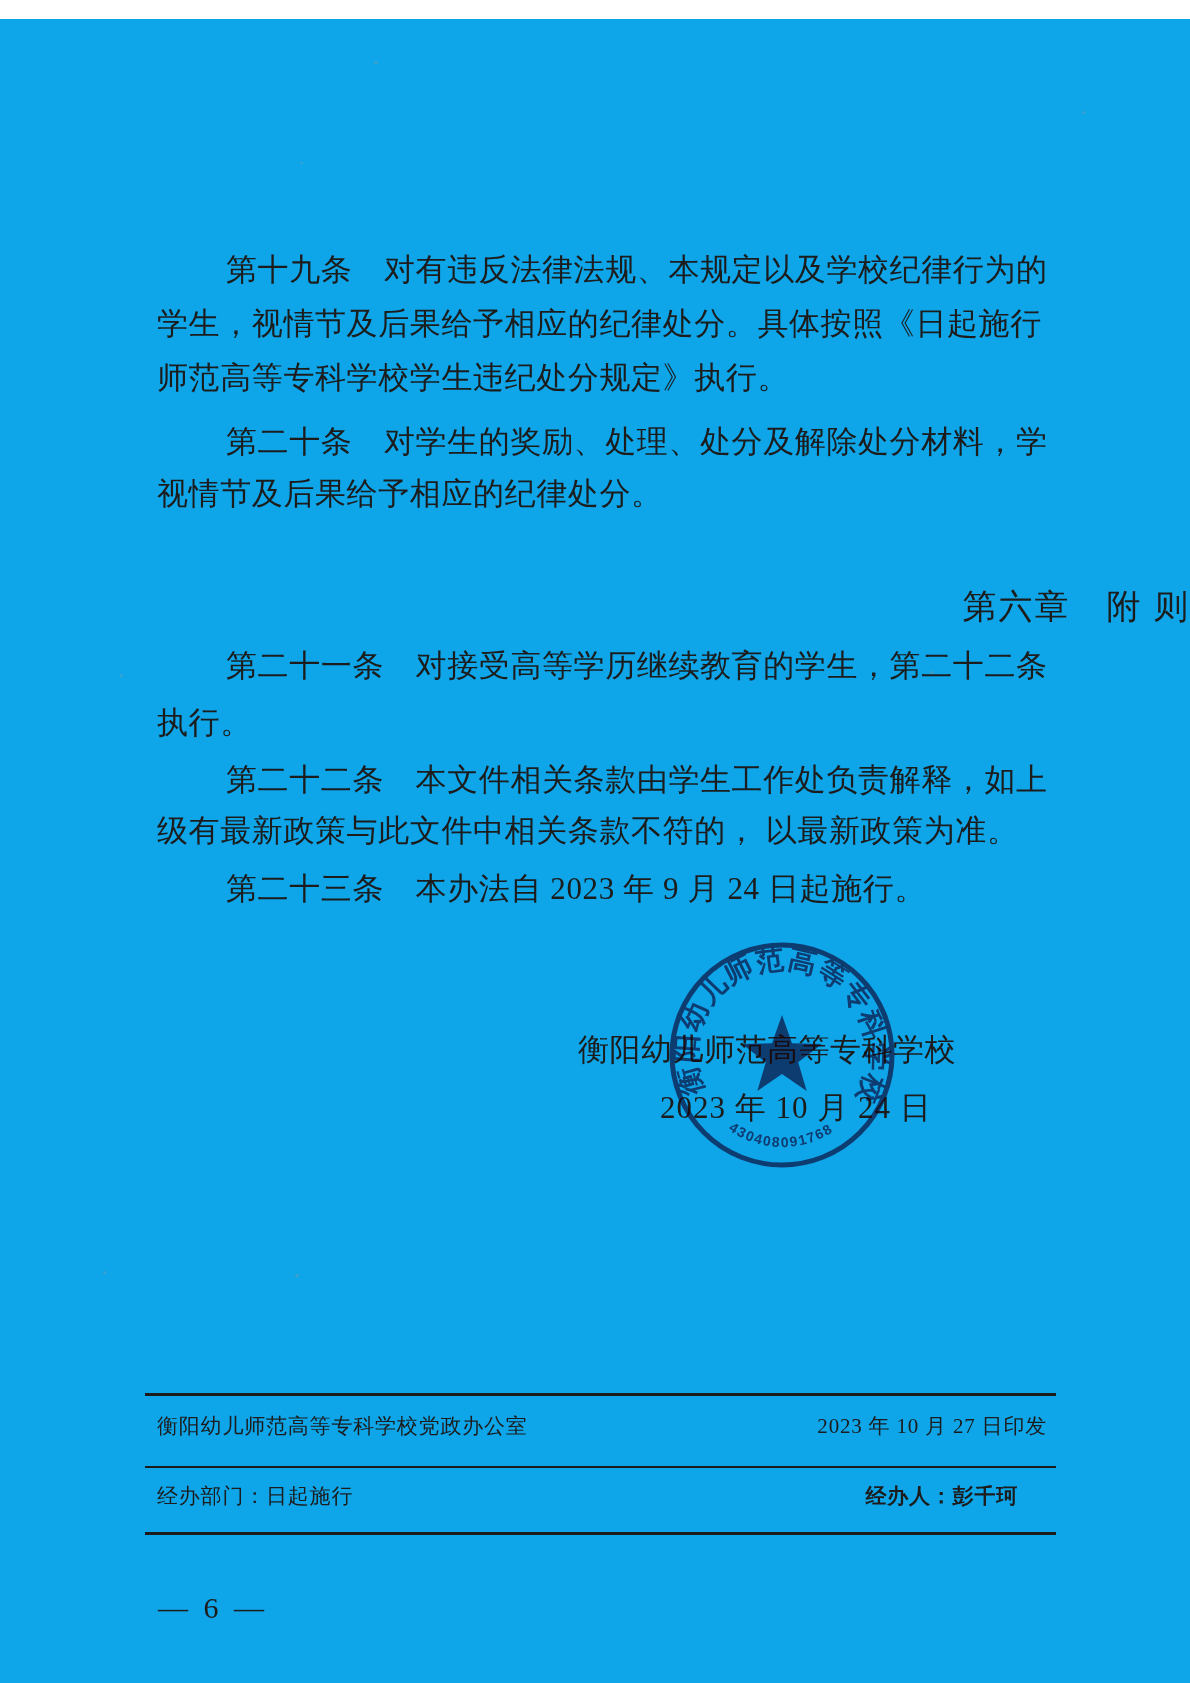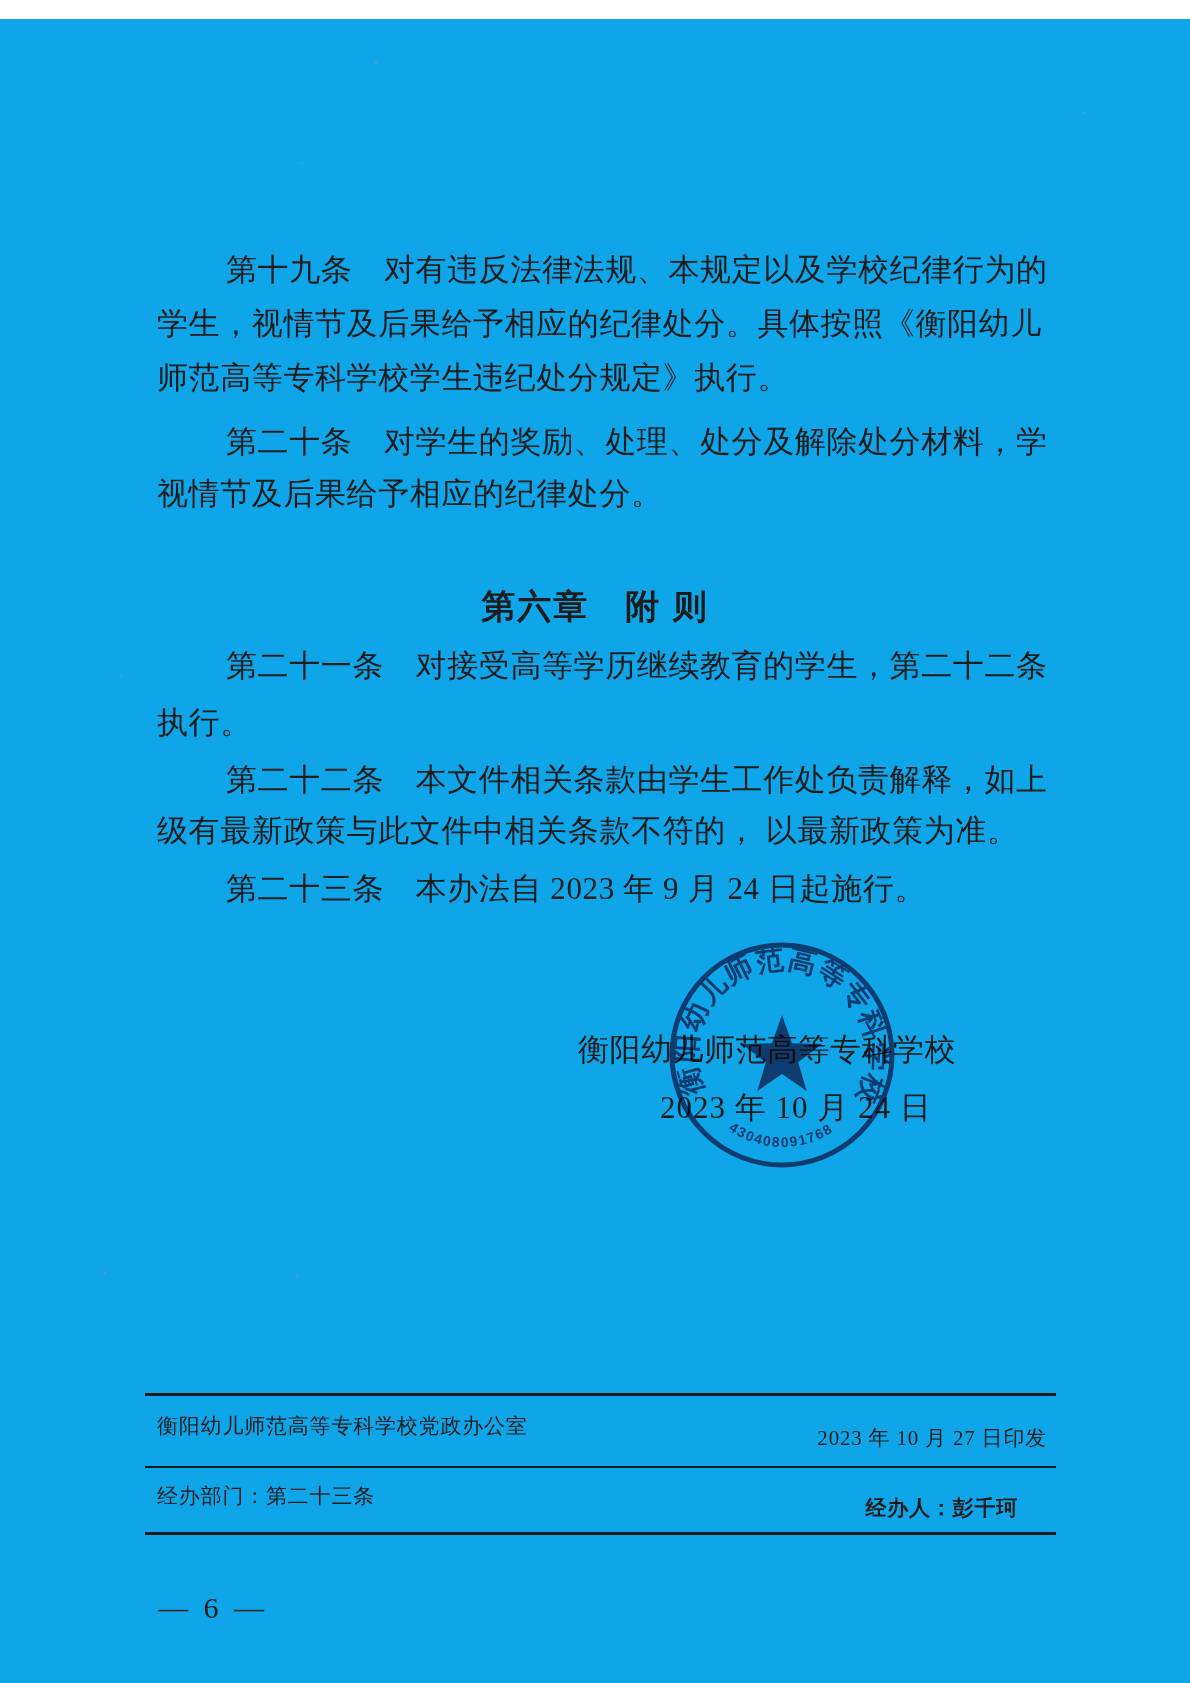--- a/index.html
+++ b/index.html
@@ -17,23 +17,23 @@
     left:157px;
     font-size:31px;
     letter-spacing:0.6px;
     line-height:38px;
     white-space:nowrap;
   }
   .indent{left:226px;}
   .chapter-heading{
     position:absolute;
     left:0;width:100%;
-    text-align:center;
+    text-align:right;
     font-family:"Liberation Sans","DejaVu Sans",sans-serif;
-    font-weight:bold;
+    font-weight:normal;
     font-size:34px;
     letter-spacing:2px;
     white-space:nowrap;
   }
   .sig-org{
     position:absolute;
     left:578px;top:1010px;
     font-size:31px;letter-spacing:0.5px;white-space:nowrap;
   }
   .sig-date{
@@ -58,21 +58,21 @@
   .rule-bottom{top:1513px;height:3px;}
   .footer-row{
     position:absolute;
     left:157px;right:143px;
     font-size:21px;
     letter-spacing:0.8px;
     white-space:nowrap;
   }
   .footer-row-1{top:1393px;}
   .footer-row-2{top:1463px;}
-  .footer-right{position:absolute;right:0;top:12px;}
+  .footer-right{position:absolute;right:0;top:0;}
   .footer-right-2{right:29px;font-weight:bold;}
   .page-number{
     position:absolute;
     left:158px;top:1572px;
     font-size:30px;
     letter-spacing:4px;
     white-space:nowrap;
   }
   .speck{
     position:absolute;
@@ -89,21 +89,21 @@
   <div class="speck" style="left:374px;top:42px;width:4px;height:3px;"></div>
   <div class="speck" style="left:1082px;top:92px;width:3px;height:3px;"></div>
   <div class="speck" style="left:300px;top:143px;width:3px;height:2px;"></div>
   <div class="speck" style="left:1020px;top:648px;width:5px;height:3px;"></div>
   <div class="speck" style="left:930px;top:652px;width:4px;height:3px;"></div>
   <div class="speck" style="left:120px;top:655px;width:3px;height:3px;"></div>
   <div class="speck" style="left:295px;top:1255px;width:4px;height:3px;"></div>
   <div class="speck" style="left:103px;top:1252px;width:3px;height:3px;"></div>
 
   <div class="bodyline indent" style="top:232px;">第十九条　对有违反法律法规、本规定以及学校纪律行为的</div>
-  <div class="bodyline" style="top:286px;">学生，视情节及后果给予相应的纪律处分。具体按照《衡阳幼儿</div>
+  <div class="bodyline" style="top:286px;">学生，视情节及后果给予相应的纪律处分。具体按照《日起施行</div>
   <div class="bodyline indent" style="top:404px;">第二十条　对学生的奖励、处理、处分及解除处分材料，学</div>
   <div class="bodyline" style="top:340px;">师范高等专科学校学生违纪处分规定》执行。</div>
   <div class="bodyline" style="top:456px;">视情节及后果给予相应的纪律处分。</div>
 
   <div class="chapter-heading" style="top:565px;">第六章　附 则</div>
 
   <div class="bodyline indent" style="top:628px;">第二十一条　对接受高等学历继续教育的学生，第二十二条</div>
   <div class="bodyline" style="top:685px;">执行。</div>
   <div class="bodyline" style="top:793px;">级有最新政策与此文件中相关条款不符的， 以最新政策为准。</div>
   <div class="bodyline indent" style="top:742px;">第二十二条　本文件相关条款由学生工作处负责解释，如上</div>
@@ -130,21 +130,21 @@
   <div class="rule rule-top"></div>
 
   <div class="footer-row footer-row-1">
     <span>衡阳幼儿师范高等专科学校党政办公室</span>
     <span class="footer-right">2023 年 10 月 27 日印发</span>
   </div>
 
   <div class="rule rule-mid"></div>
 
   <div class="footer-row footer-row-2">
-    <span>经办部门：第二十三条</span>
+    <span>经办部门：日起施行</span>
     <span class="footer-right footer-right-2">经办人：彭千珂</span>
   </div>
 
   <div class="rule rule-bottom"></div>
 
   <div class="page-number">— 6 —</div>
 
 </div>
 
 </body></html>

